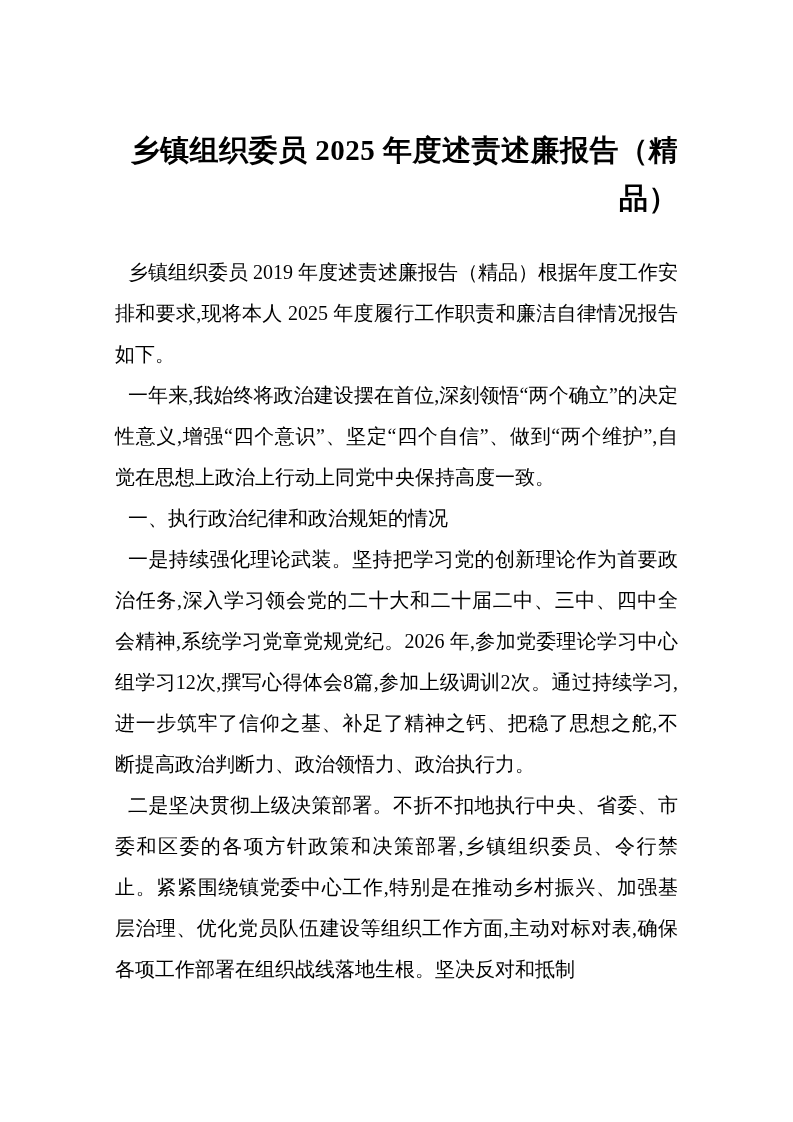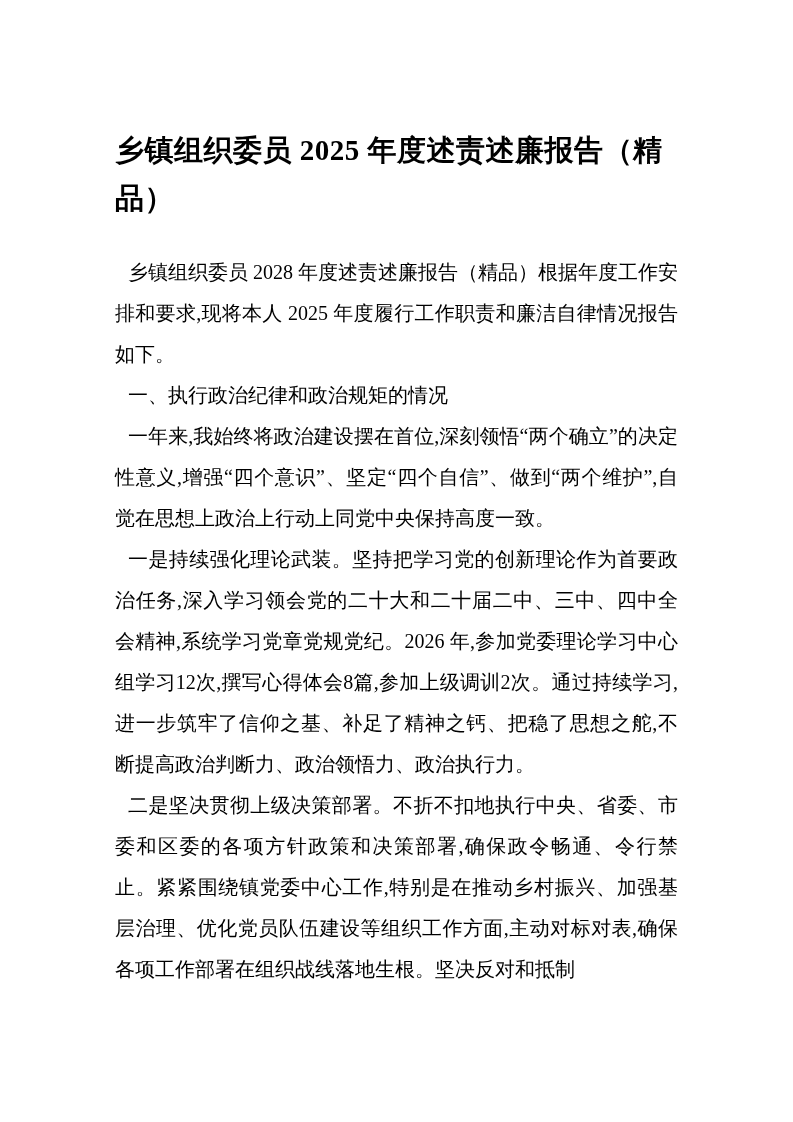--- a/index.html
+++ b/index.html
@@ -17,40 +17,40 @@
     padding: 126px 115px 0 115px;
     overflow: hidden;
     font-family: "Liberation Serif", "DejaVu Serif", serif;
     color: #000000;
   }
   .doc-title {
     margin: 0 0 30px 0;
     font-size: 29px;
     line-height: 48px;
     font-weight: 700;
-    text-align: left;
+    text-align: right;
     letter-spacing: 0.5px;
   }
   .doc-para {
     margin: 0;
     font-size: 20px;
     line-height: 41px;
     text-align: justify;
     text-indent: 13px;
     word-break: break-all;
   }
 </style>
 </head>
 <body>
 
 <div class="page">
   <h1 class="doc-title">乡镇组织委员 2025 年度述责述廉报告（精品）</h1>
 
-  <p class="doc-para">乡镇组织委员 2028 年度述责述廉报告（精品）根据年度工作安排和要求,现将本人 2025 年度履行工作职责和廉洁自律情况报告如下。</p>
+  <p class="doc-para">乡镇组织委员 2019 年度述责述廉报告（精品）根据年度工作安排和要求,现将本人 2025 年度履行工作职责和廉洁自律情况报告如下。</p>
+
+  <p class="doc-para">一年来,我始终将政治建设摆在首位,深刻领悟“两个确立”的决定性意义,增强“四个意识”、坚定“四个自信”、做到“两个维护”,自觉在思想上政治上行动上同党中央保持高度一致。</p>
 
   <p class="doc-para">一、执行政治纪律和政治规矩的情况</p>
 
-  <p class="doc-para">一年来,我始终将政治建设摆在首位,深刻领悟“两个确立”的决定性意义,增强“四个意识”、坚定“四个自信”、做到“两个维护”,自觉在思想上政治上行动上同党中央保持高度一致。</p>
-
   <p class="doc-para">一是持续强化理论武装。坚持把学习党的创新理论作为首要政治任务,深入学习领会党的二十大和二十届二中、三中、四中全会精神,系统学习党章党规党纪。2026 年,参加党委理论学习中心组学习12次,撰写心得体会8篇,参加上级调训2次。通过持续学习,进一步筑牢了信仰之基、补足了精神之钙、把稳了思想之舵,不断提高政治判断力、政治领悟力、政治执行力。</p>
 
-  <p class="doc-para">二是坚决贯彻上级决策部署。不折不扣地执行中央、省委、市委和区委的各项方针政策和决策部署,确保政令畅通、令行禁止。紧紧围绕镇党委中心工作,特别是在推动乡村振兴、加强基层治理、优化党员队伍建设等组织工作方面,主动对标对表,确保各项工作部署在组织战线落地生根。坚决反对和抵制</p>
+  <p class="doc-para">二是坚决贯彻上级决策部署。不折不扣地执行中央、省委、市委和区委的各项方针政策和决策部署,乡镇组织委员、令行禁止。紧紧围绕镇党委中心工作,特别是在推动乡村振兴、加强基层治理、优化党员队伍建设等组织工作方面,主动对标对表,确保各项工作部署在组织战线落地生根。坚决反对和抵制</p>
 </div>
 
 </body></html>

